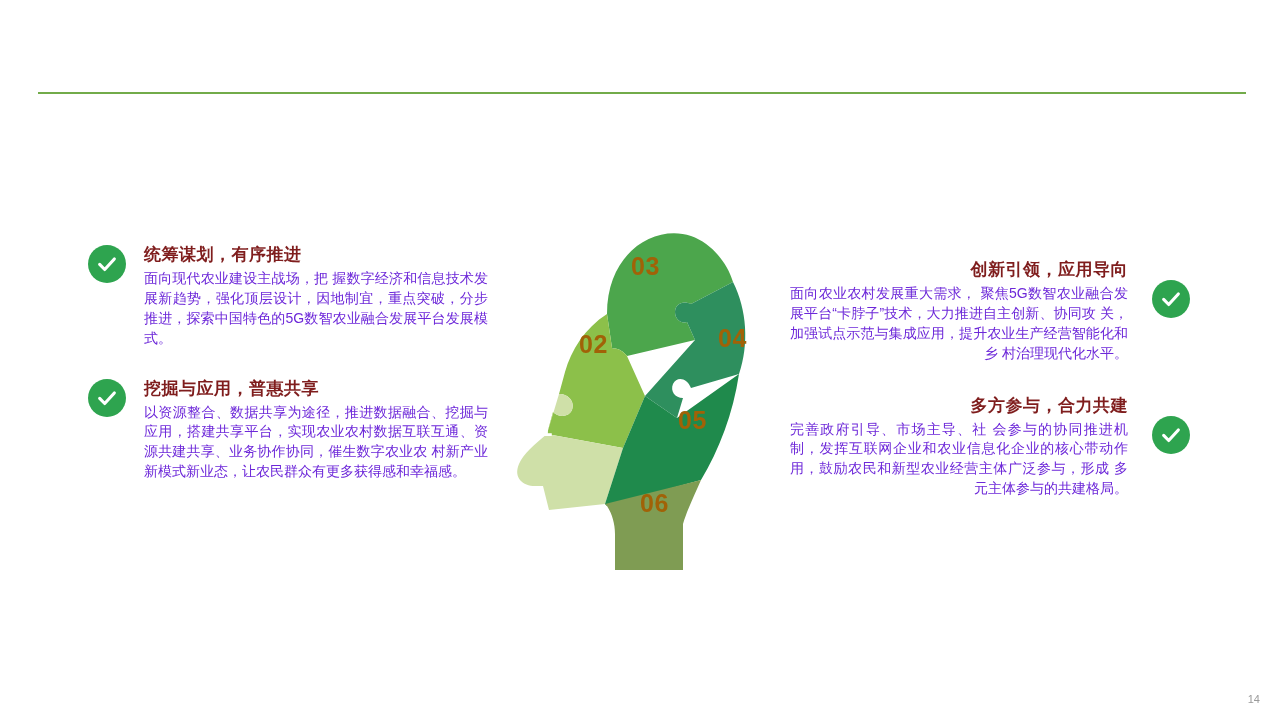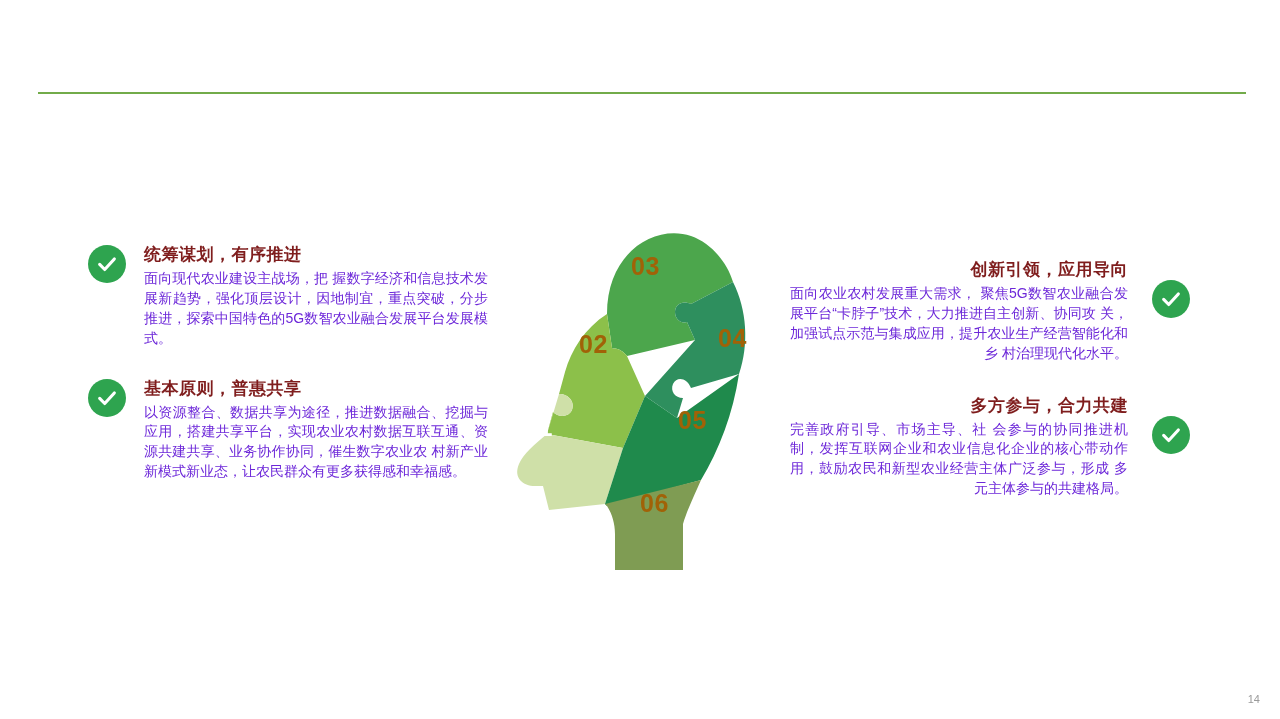--- a/index.html
+++ b/index.html
@@ -119,21 +119,21 @@
 
     <div class="block">
       <div class="check">
         <div class="check-circle">
           <svg width="22" height="22" viewBox="0 0 24 24" aria-hidden="true">
             <path d="M4 12.5 L9.5 18 L20 6.5" fill="none" stroke="#ffffff" stroke-width="3.4" stroke-linecap="round" stroke-linejoin="round"></path>
           </svg>
         </div>
       </div>
       <div class="body">
-        <div class="b-title">基本原则，普惠共享</div>
+        <div class="b-title">挖掘与应用，普惠共享</div>
         <div class="b-text">以资源整合、数据共享为途径，推进数据融合、挖掘与应用，搭建共享平台，实现农业农村数据互联互通、资源共建共享、业务协作协同，催生数字农业农 村新产业新模式新业态，让农民群众有更多获得感和幸福感。</div>
       </div>
     </div>
 
   </div>
 
   <div class="col-right">
 
     <div class="block-r">
       <div class="check">

